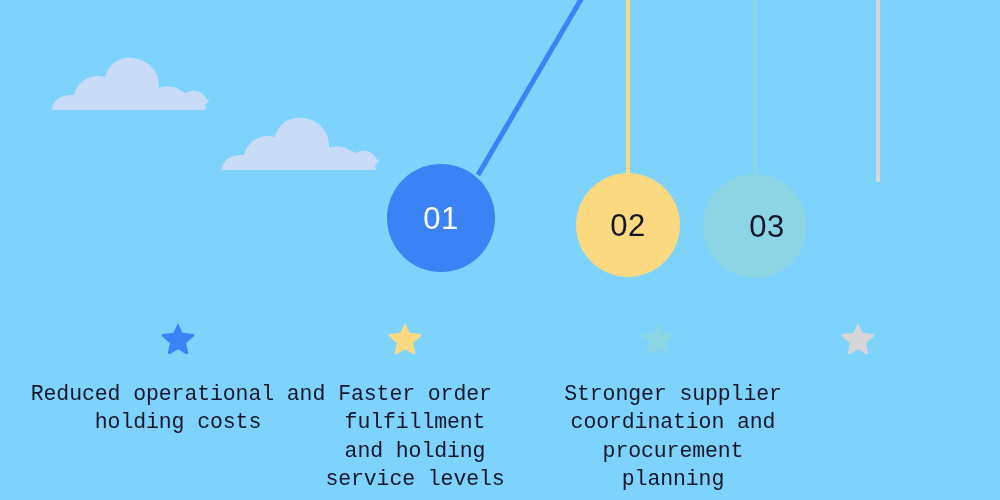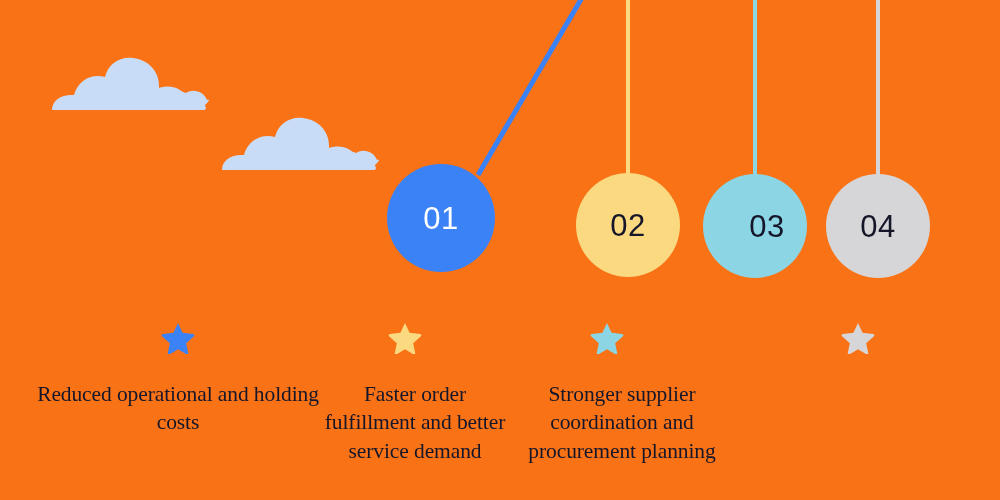--- a/index.html
+++ b/index.html
@@ -64,32 +64,32 @@
     box-sizing: border-box;
   }
   .star-wrap {
     display: block;
     margin: 0 auto 14px auto;
     width: 34px;
     height: 32px;
   }
   .benefit-text {
     display: block;
-    font-family: Liberation Serif, serif;
+    font-family: Liberation Mono, monospace;
     font-size: 21.5px;
     font-weight: 400;
     line-height: 1.32;
     color: #16162a;
     letter-spacing: -0.1px;
   }
 </style>
 </head>
 <body>
 
-<div id="canvas" style="background: #f97316;">
+<div id="canvas" style="background: #7dd3fc;">
 
   <svg class="cloud-layer" viewBox="0 0 1000 500" width="1000" height="500" aria-hidden="true">
     <g>
       <path d="M52,110 C52,100 62,94 74,95 C78,80 92,73 105,77 C108,64 120,56 133,58
                C150,60 160,73 159,88 C170,84 182,88 186,97 C196,94 204,100 206,108
                C206,109 205,110 204,110 Z" fill="#c9dcf7"></path>
       <path d="M148,110 C148,103 156,98 165,99 C169,92 178,89 186,93
                C194,88 204,92 207,100 C214,98 200,110 198,110 Z" fill="#c9dcf7"></path>
     </g>
     <g>
@@ -110,45 +110,42 @@
 
   <div class="step-circle" id="circle-0" style="width: 108px; height: 108px; left: 387px; top: 164px; background: rgb(59, 130, 246);">
     <span class="step-number" style="color: rgb(255, 255, 255);">01</span>
   </div>
   <div class="step-circle" id="circle-1" style="width: 104px; height: 104px; left: 576px; top: 173px; background: rgb(251, 217, 128); text-align: right;">
     <span class="step-number" style="color: rgb(22, 22, 42);">02</span>
   </div>
   <div class="step-circle" id="circle-2" style="width: 104px; height: 104px; left: 703px; top: 174px; background: rgb(139, 213, 228);">
     <span class="step-number" style="color: rgb(22, 22, 42); margin-left: 24px;">03</span>
   </div>
-  <div class="step-circle" id="circle-3" style="width: 104px; height: 104px; left: 826px; top: 174px; background: rgb(214, 214, 216);">
-    <span class="step-number" style="color: rgb(22, 22, 42);">04</span>
-  </div>
 
   <div class="benefit" id="benefit-0" style="left: 30px; top: 366px; width: 296px;">
     <svg class="star-wrap" id="star-0" viewBox="0 0 32 30" aria-hidden="true" style="margin: -44px auto 26px 131px;">
       <path d="M16 0.8 L20.3 10.0 L30.2 11.2 C31.4 11.4 31.8 12.6 31.0 13.4 L23.7 20.0
                L25.6 29.0 C25.8 30.2 24.8 30.9 23.8 30.3 L16 25.6 L8.2 30.3
                C7.2 30.9 6.2 30.2 6.4 29.0 L8.3 20.0 L1.0 13.4
                C0.2 12.6 0.6 11.4 1.8 11.2 L11.7 10.0 Z" fill="#3b82f6"></path>
     </svg>
     <span class="benefit-text">Reduced operational and holding costs</span>
   </div>
 
   <div class="benefit" id="benefit-1" style="left: 322px; top: 366px; width: 186px;">
     <svg class="star-wrap" id="star-1" viewBox="0 0 32 30" aria-hidden="true" style="margin: -44px auto 26px 66px;">
       <path d="M16 0.8 L20.3 10.0 L30.2 11.2 C31.4 11.4 31.8 12.6 31.0 13.4 L23.7 20.0
                L25.6 29.0 C25.8 30.2 24.8 30.9 23.8 30.3 L16 25.6 L8.2 30.3
                C7.2 30.9 6.2 30.2 6.4 29.0 L8.3 20.0 L1.0 13.4
                C0.2 12.6 0.6 11.4 1.8 11.2 L11.7 10.0 Z" fill="#fbd980"></path>
     </svg>
-    <span class="benefit-text">Faster order fulfillment and better service demand</span>
+    <span class="benefit-text">Faster order fulfillment and holding service levels</span>
   </div>
 
-  <div class="benefit" id="benefit-2" style="left: 512px; top: 366px; width: 220px;">
+  <div class="benefit" id="benefit-2" style="left: 563px; top: 366px; width: 220px;">
     <svg class="star-wrap" id="star-2" viewBox="0 0 32 30" aria-hidden="true" style="margin: -44px auto 26px 78px;">
       <path d="M16 0.8 L20.3 10.0 L30.2 11.2 C31.4 11.4 31.8 12.6 31.0 13.4 L23.7 20.0
                L25.6 29.0 C25.8 30.2 24.8 30.9 23.8 30.3 L16 25.6 L8.2 30.3
                C7.2 30.9 6.2 30.2 6.4 29.0 L8.3 20.0 L1.0 13.4
                C0.2 12.6 0.6 11.4 1.8 11.2 L11.7 10.0 Z" fill="#8bd5e4"></path>
     </svg>
     <span class="benefit-text">Stronger supplier coordination and procurement planning</span>
   </div>
 
   <div class="benefit" id="benefit-3" style="left: 768px; top: 366px; width: 206px;">

